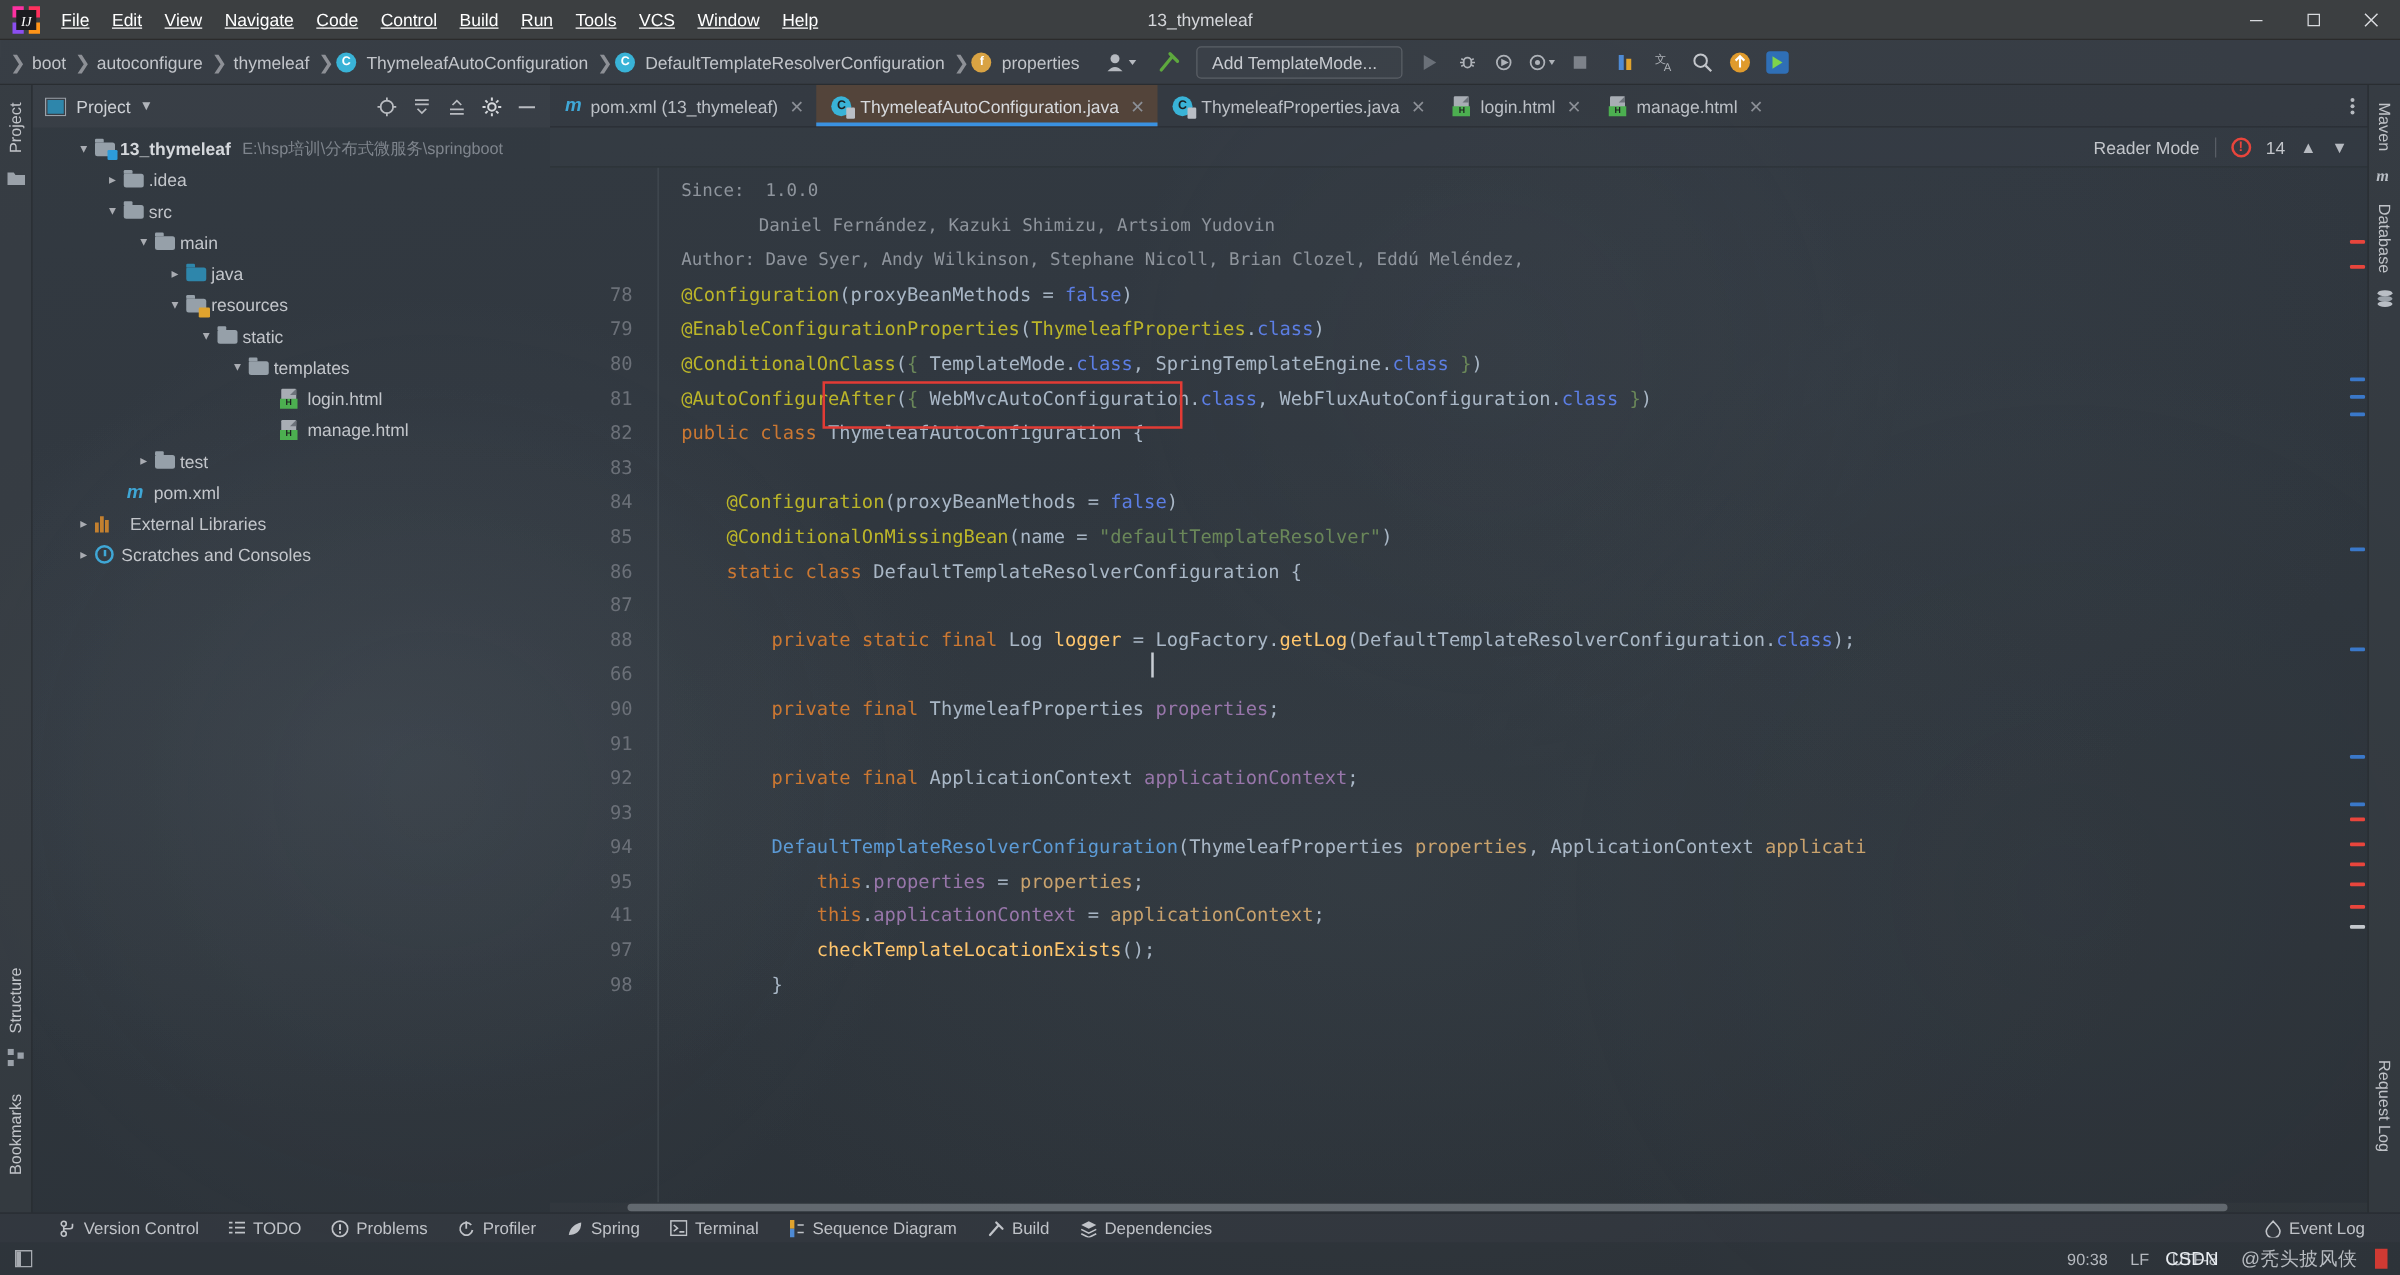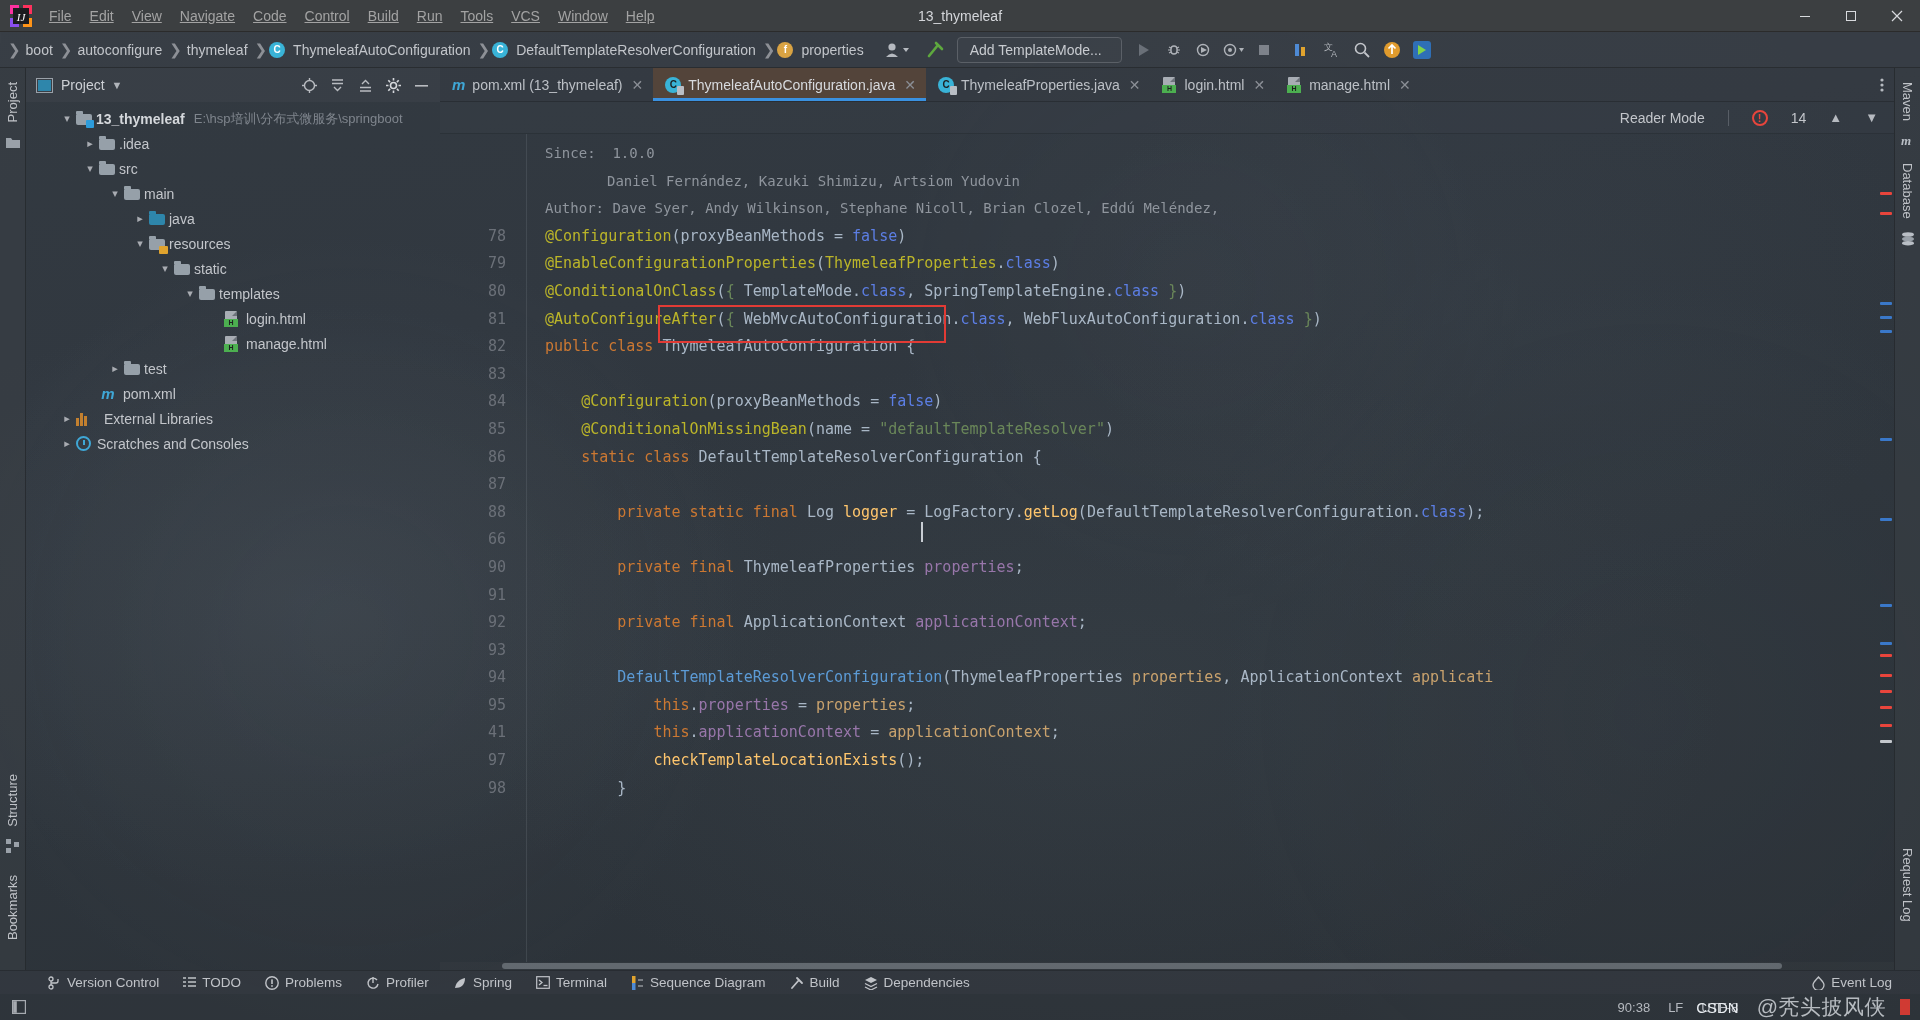--- a/index.html
+++ b/index.html
@@ -38,21 +38,21 @@
   #titlebar {
     position: relative; z-index: 5;
     height: 32px;
     background: #3c3f41;
     display: flex; align-items: center;
     border-bottom: 1px solid #2b2b2b;
   }
   .ij-logo { width: 26px; height: 26px; margin: 0 6px 0 8px; position: relative; flex: none; }
   .menu { display: flex; align-items: center; height: 100%; }
   .menu-item {
-    padding: 4px 9px; color: #a3a3a3; font-size: 14px;
+    padding: 4px 9px; color: #ffffff; font-size: 14px;
     line-height: 18px; border-radius: 3px; cursor: default; white-space: nowrap;
   }
   .menu-item .u { text-decoration: underline; }
   #win-title {
     position: absolute; left: 0; right: 0; text-align: center;
     font-size: 14px; color: #d4d6da; pointer-events: none;
   }
   #win-ctrl { margin-left: auto; display: flex; height: 100%; z-index: 2; }
   .wbtn {
     width: 46px; height: 32px; display: flex; align-items: center; justify-content: center;
@@ -179,21 +179,21 @@
     content: ""; position: absolute; left: 0; right: 0; bottom: 0; height: 3px; background: #3a91e0;
   }
   .tab .x { color: #8b8f96; font-size: 14px; margin-left: 2px; }
   .tabicon-java { width: 16px; height: 16px; border-radius: 50%; background: #39b3d7; color: #1d2021; font-size: 10px; font-weight: bold; display: flex; align-items: center; justify-content: center; flex: none; position: relative; }
   .tabicon-java:after { content:""; position:absolute; right:-3px; bottom:-2px; width:7px; height:9px; background:#b9bec5; border-radius:1px; }
   .tabicon-m { color: #3fa7d6; font-weight: bold; font-style: italic; font-size: 15px; flex: none; }
   #tabs-more { margin-left: auto; display: flex; align-items: center; padding: 0 10px; color: #b6bac0; }
 
   #readerbar {
     height: 32px; display: flex; align-items: center; justify-content: flex-end;
-    gap: 23px; padding-right: 16px;
+    gap: 12px; padding-right: 16px;
     background: rgba(58,64,71,0.35);
     border-bottom: 1px solid rgba(30,33,37,.35);
   }
   #readerbar .rm { font-size: 14px; color: #c3c6cb; }
   #readerbar .divider { width: 1px; height: 16px; background: #585e66; }
   .errico { width: 16px; height: 16px; border: 2px solid #e8453c; border-radius: 50%; color: #e8453c; font-size: 11px; font-weight: bold; display: flex; align-items: center; justify-content: center; }
   #readerbar .cnt { color: #c3c6cb; font-size: 14px; }
   #readerbar .chev { color: #b6bac0; font-size: 13px; }
 
   #code-wrap { flex: 1; display: flex; position: relative; overflow: hidden; }
@@ -253,21 +253,21 @@
   }
   .bbtn { display: flex; align-items: center; gap: 6px; padding: 2px 12px; font-size: 13.5px; color: #c0c3c8; border-radius: 3px; }
   #bottombar .right { margin-left: auto; margin-right: 16px; display: flex; align-items: center; }
   #statusbar {
     position: absolute; left: 0; right: 0; bottom: 0; height: 26px;
     display: flex; align-items: center; justify-content: flex-end; gap: 18px;
     padding-right: 10px; font-size: 13px; color: #b5b9bf;
     background: rgba(48,53,59,0.5);
     z-index: 5;
   }
-  .watermark { color: #cfd3d8; font-size: 21px; letter-spacing: .5px; opacity: .85; }
+  .watermark { color: #cfd3d8; font-size: 15px; letter-spacing: .5px; opacity: .85; }
   .csdn { color: #e9edf1; font-size: 15px; }
   .redblob { width: 10px; height: 16px; background: #d03a33; display: inline-block; margin-left: -4px; }
   svg { display: block; }
 </style>
 </head>
 <body>
 
 <div id="app">
   <div id="wallpaper"></div>
 

